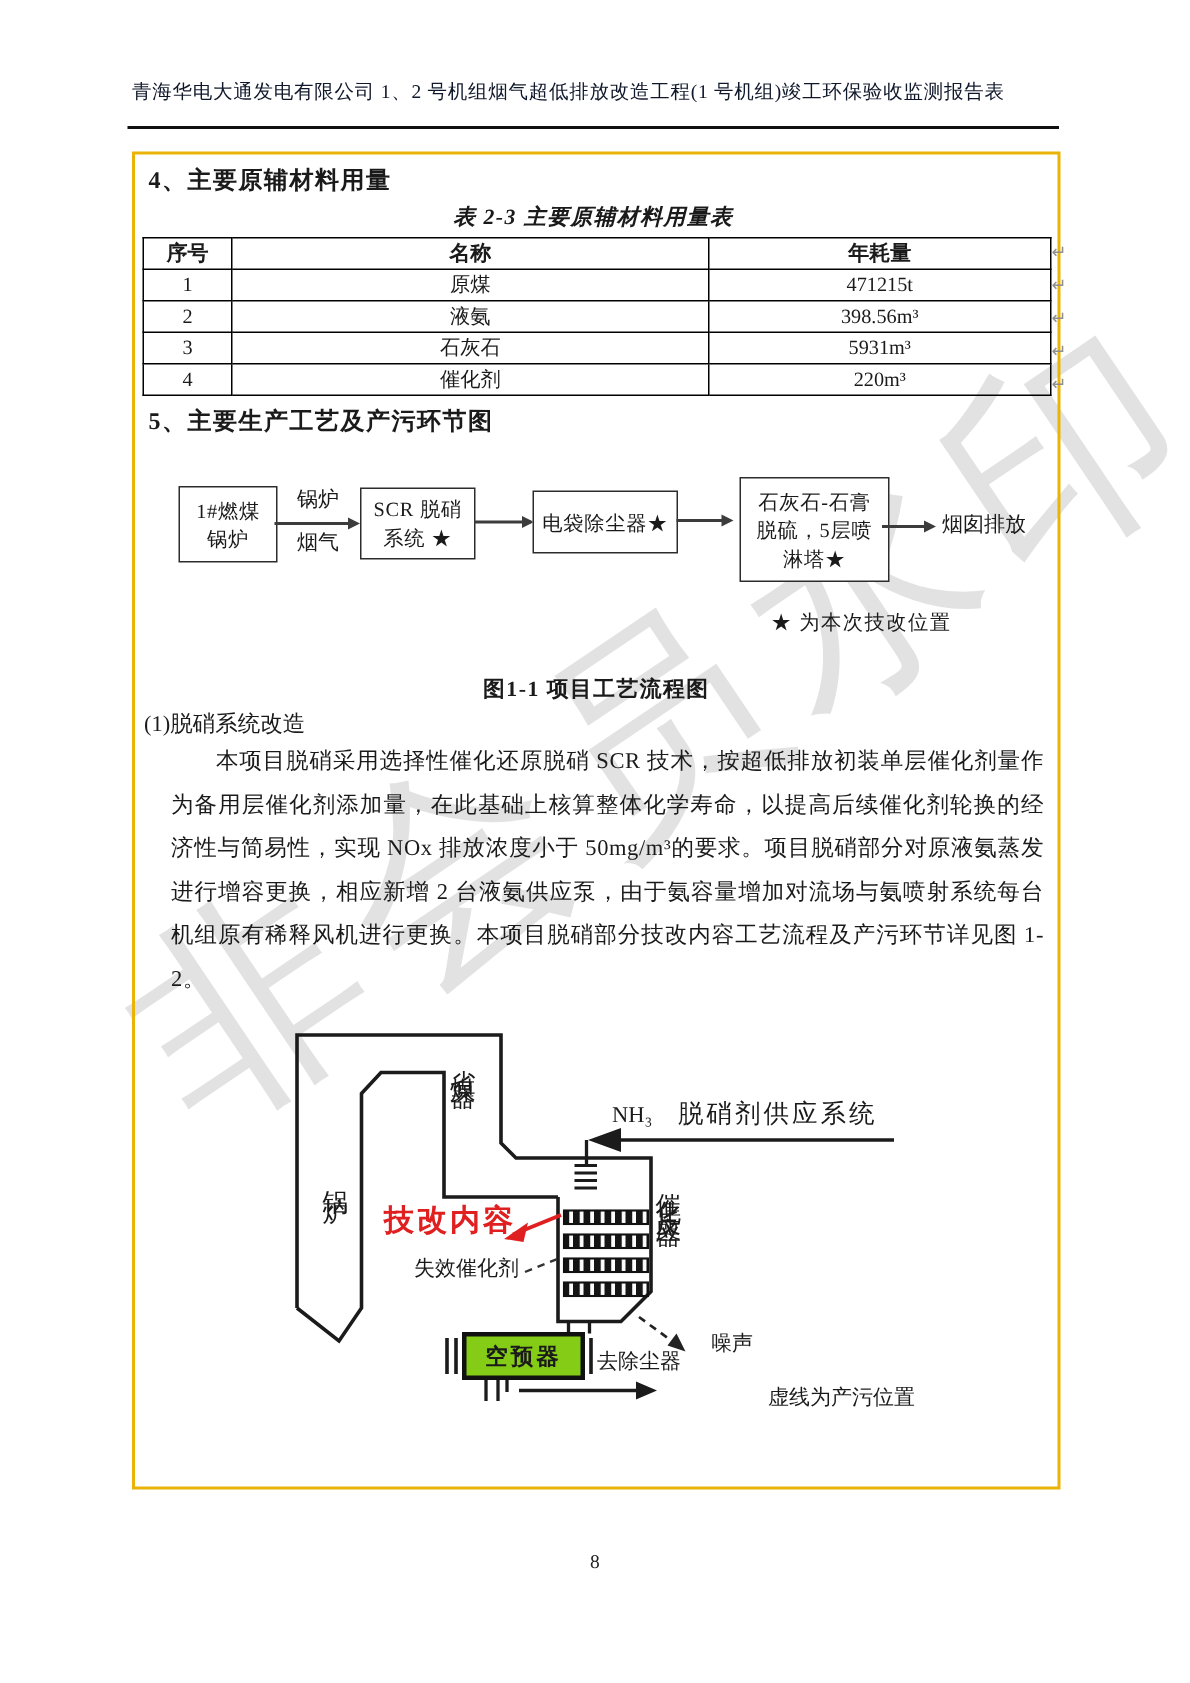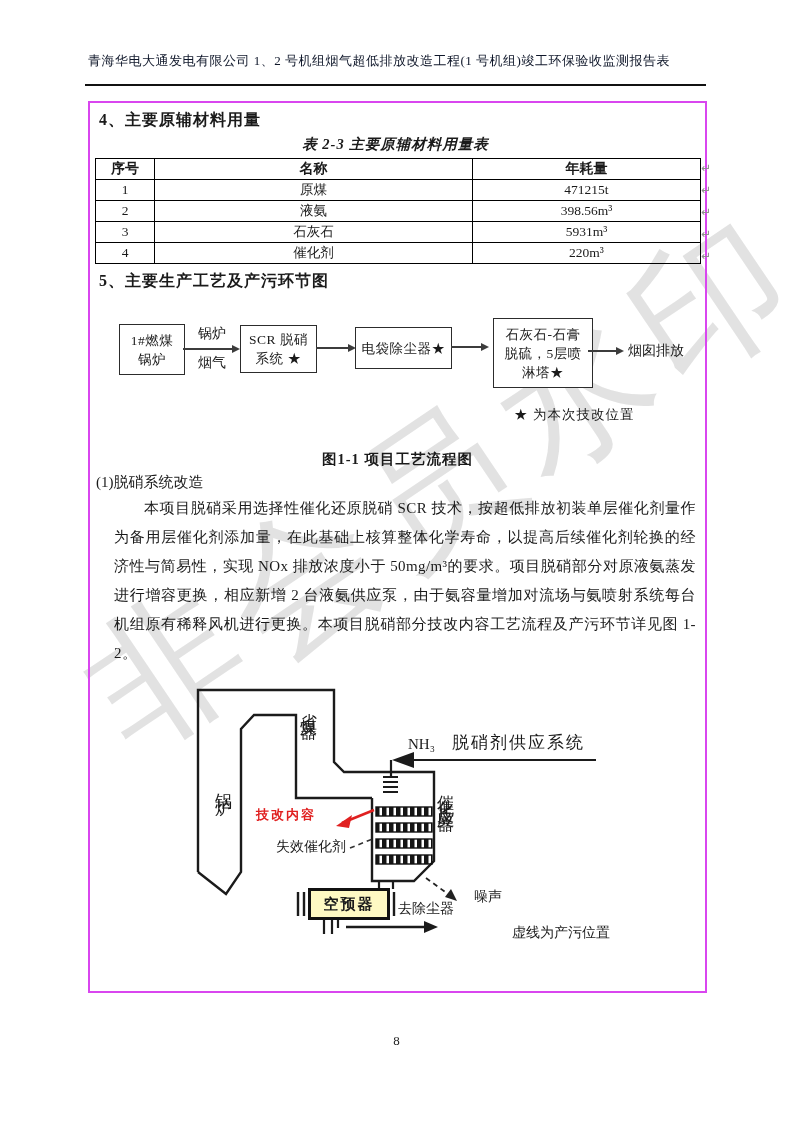--- a/index.html
+++ b/index.html
@@ -13,21 +13,21 @@
   
   .watermark{
     position:absolute;left:40px;top:400px;width:760px;text-align:center;
     font-size:150px;color:#d9d9d9;opacity:.75;letter-spacing:14px;
     transform:rotate(-34deg);transform-origin:50% 50%;white-space:nowrap;
     pointer-events:none;z-index:0;font-family:"Liberation Sans",sans-serif;
   }
   
   .content-box{
     position:absolute;left:88px;top:101px;width:615px;height:888px;
-    border:2px solid #d946ef;background:transparent;z-index:1;
+    border:2px solid #eab308;background:transparent;z-index:1;
   }
   .sec-title{font-weight:bold;font-size:16px;margin:7px 0 0 9px;letter-spacing:1px;}
   .table-caption{text-align:center;font-weight:bold;font-size:14.5px;margin:4px 4px 4px 0;letter-spacing:1px;font-style:italic;}
   
   .table-wrap{position:relative;margin-left:5px;width:688px;}
   table.materials{border-collapse:collapse;width:605px;table-layout:fixed;}
   table.materials td,table.materials th{
     border:1.5px solid #000;height:20px;text-align:center;vertical-align:middle;
     font-size:13.5px;padding:0;overflow:hidden;
   }
@@ -51,24 +51,24 @@
   .sub-title{font-size:15px;margin:4px 0 0 6px;}
   .body-par{
     font-size:15px;line-height:29px;text-align:justify;text-indent:2em;
     margin:2px 9px 0 24px;letter-spacing:.4px;
   }
   
   .diagram{position:relative;width:430px;height:282px;margin:8px 0 0 96px;}
   .diagram svg{position:absolute;left:0;top:0;}
   .dg-label{position:absolute;font-size:14px;line-height:17px;white-space:nowrap;}
   .dg-vert{writing-mode:vertical-rl;text-orientation:upright;font-size:17px;letter-spacing:5px;line-height:18px;}
-  .dg-red{color:#e02020;font-weight:bold;font-size:13px;letter-spacing:2px;}
+  .dg-red{color:#e02020;font-weight:bold;font-size:20px;letter-spacing:2px;}
   .dg-supply{font-size:17px;letter-spacing:2px;}
   .apre-box{
-    position:absolute;border:3px solid #111;background:#fef9c3;text-align:center;
+    position:absolute;border:3px solid #111;background:#84cc16;text-align:center;
     font-weight:bold;font-size:15px;display:flex;align-items:center;justify-content:center;letter-spacing:2px;
   }
   .page-num{position:absolute;left:0;top:1033px;width:793px;text-align:center;font-size:13px;color:#222;}
 </style>
 </head>
 <body>
 
 <div class="watermark">非会员水印</div>
 
 <div class="doc-header">青海华电大通发电有限公司 1、2 号机组烟气超低排放改造工程(1 号机组)竣工环保验收监测报告表</div>

